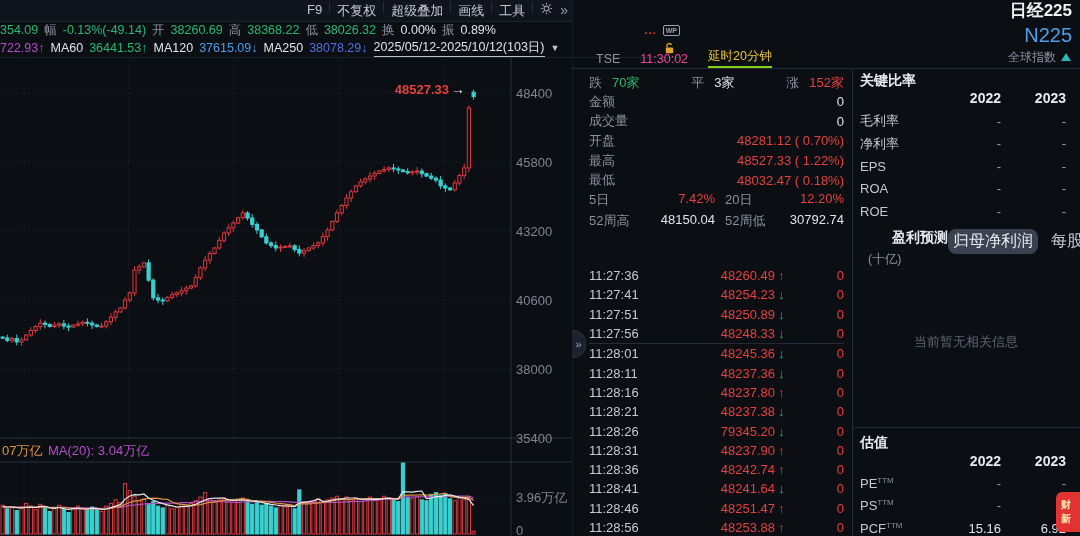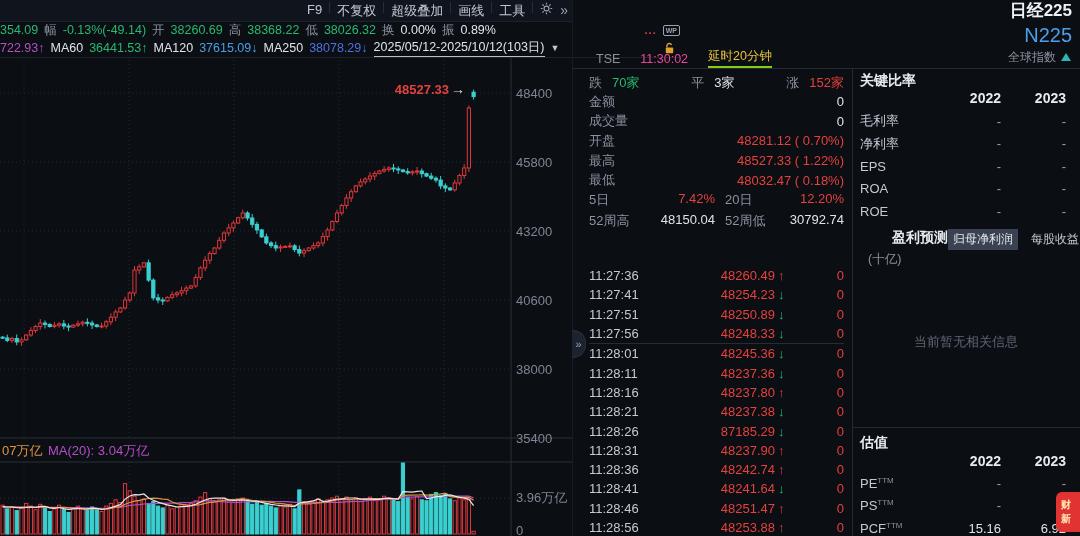--- a/index.html
+++ b/index.html
@@ -70,21 +70,21 @@
   .cols{display:flex;align-items:center;}
   .cols .lab{flex:1;color:#c3c9d4;}
   .cols .c{width:65px;text-align:right;}
   .years-row{position:absolute;left:8px;right:14px;font-weight:bold;color:#e7eaf0;font-size:14px;}
   .kr-rows,.val-rows{position:absolute;left:8px;right:14px;}
   .kr-rows .cols,.val-rows .cols{height:22.5px;}
   .dash{color:#9aa0ad;}
   .fc-row{position:absolute;left:8px;right:0;top:229px;display:flex;align-items:flex-start;white-space:nowrap;margin-left:32px;}
   .fc-title{font-size:14px;font-weight:bold;color:#e7eaf0;}
   .fc-tabs{margin-left:auto;display:flex;gap:8px;align-items:center;}
-  .fc-tab{font-size:12px;color:#c3c9d4;padding:2px 5px;border-radius:0;}
+  .fc-tab{font-size:16px;color:#c3c9d4;padding:2px 5px;border-radius:8px;}
   .fc-tab.active{background:#3a4150;color:#e4e8ef;}
   .unit{position:absolute;left:16px;top:251px;color:#8a92a0;font-size:12.5px;}
   .empty-text{position:absolute;left:0;right:0;top:333px;text-align:center;color:#5f6673;}
   .vdiv{position:absolute;width:1px;background:#232a35;}
   .hdiv{position:absolute;height:1px;background:#232a35;}
   .corner-badge{position:absolute;left:1056px;top:492px;width:36px;height:40px;background:#e23333;
         border-radius:6px;color:#ffefb0;font-size:10px;font-weight:bold;line-height:1.4;
         display:flex;flex-direction:column;justify-content:center;padding-left:5px;box-sizing:border-box;}
 </style>
 </head>
@@ -614,21 +614,21 @@
           <span class="tape-vol">0</span>
         </div>
         <div class="tape-row">
           <span class="tape-time">11:28:21</span>
           <span class="tape-price">48237.38</span>
           <span class="tape-arrow down">↓</span>
           <span class="tape-vol">0</span>
         </div>
         <div class="tape-row">
           <span class="tape-time">11:28:26</span>
-          <span class="tape-price">87185.29</span>
+          <span class="tape-price">79345.20</span>
           <span class="tape-arrow down">↓</span>
           <span class="tape-vol">0</span>
         </div>
         <div class="tape-row">
           <span class="tape-time">11:28:31</span>
           <span class="tape-price">48237.90</span>
           <span class="tape-arrow up">↑</span>
           <span class="tape-vol">0</span>
         </div>
         <div class="tape-row">

